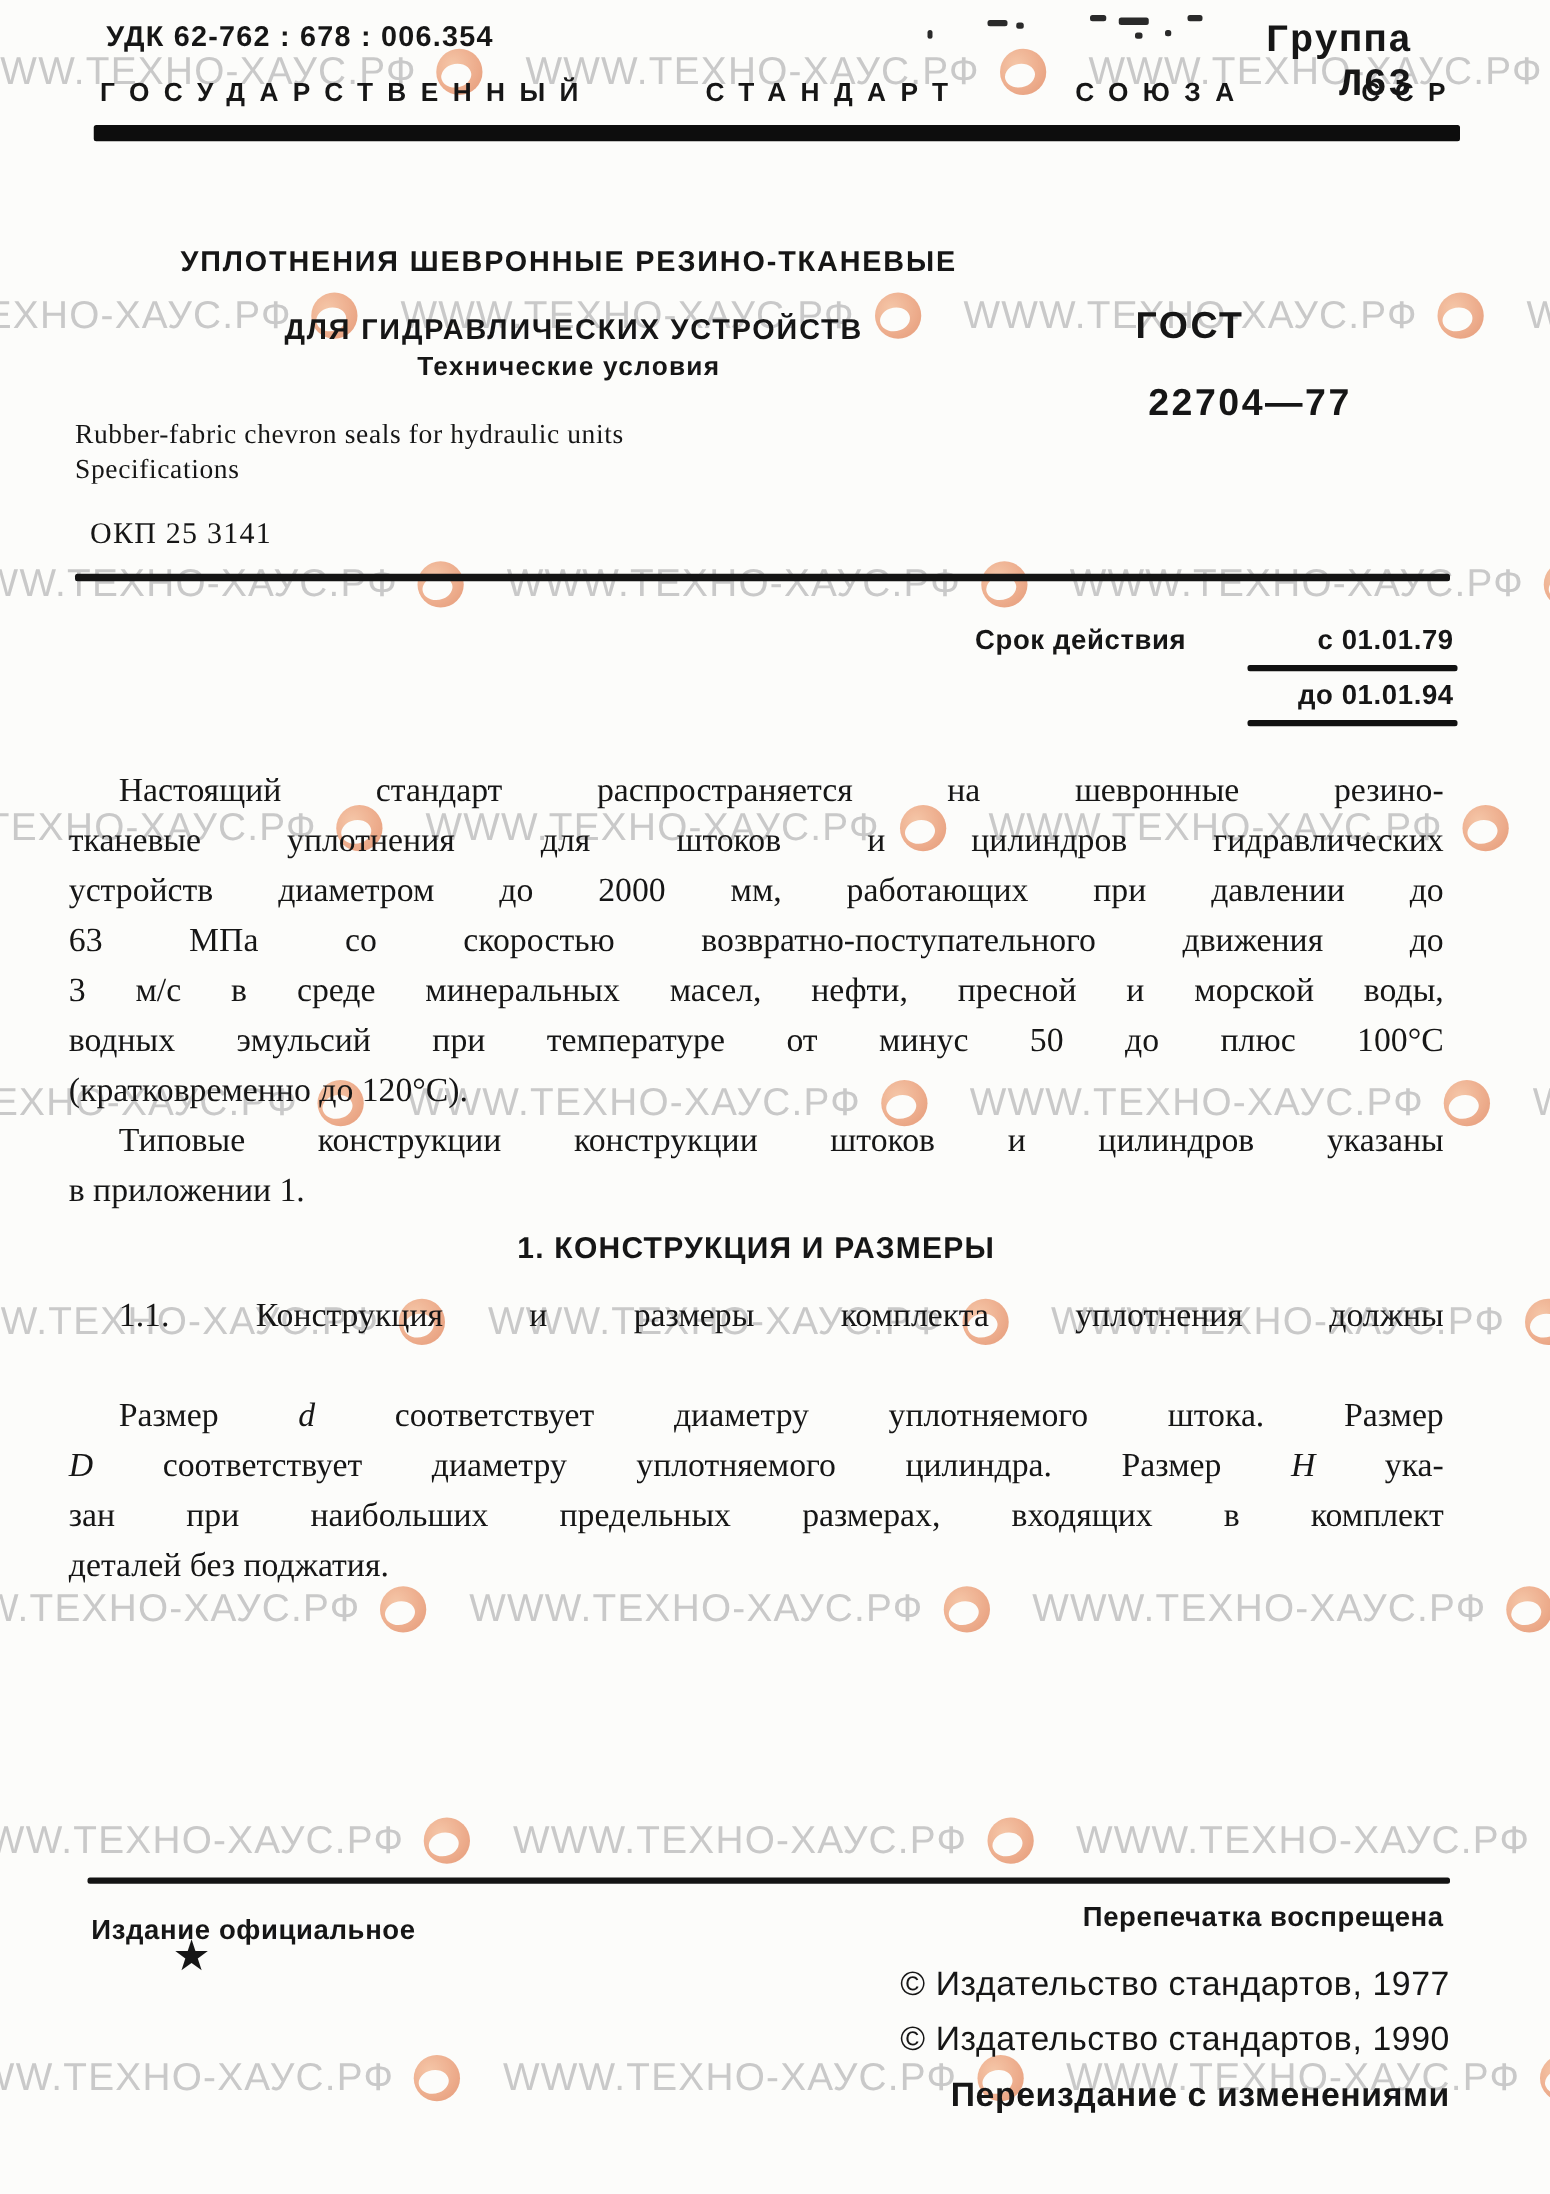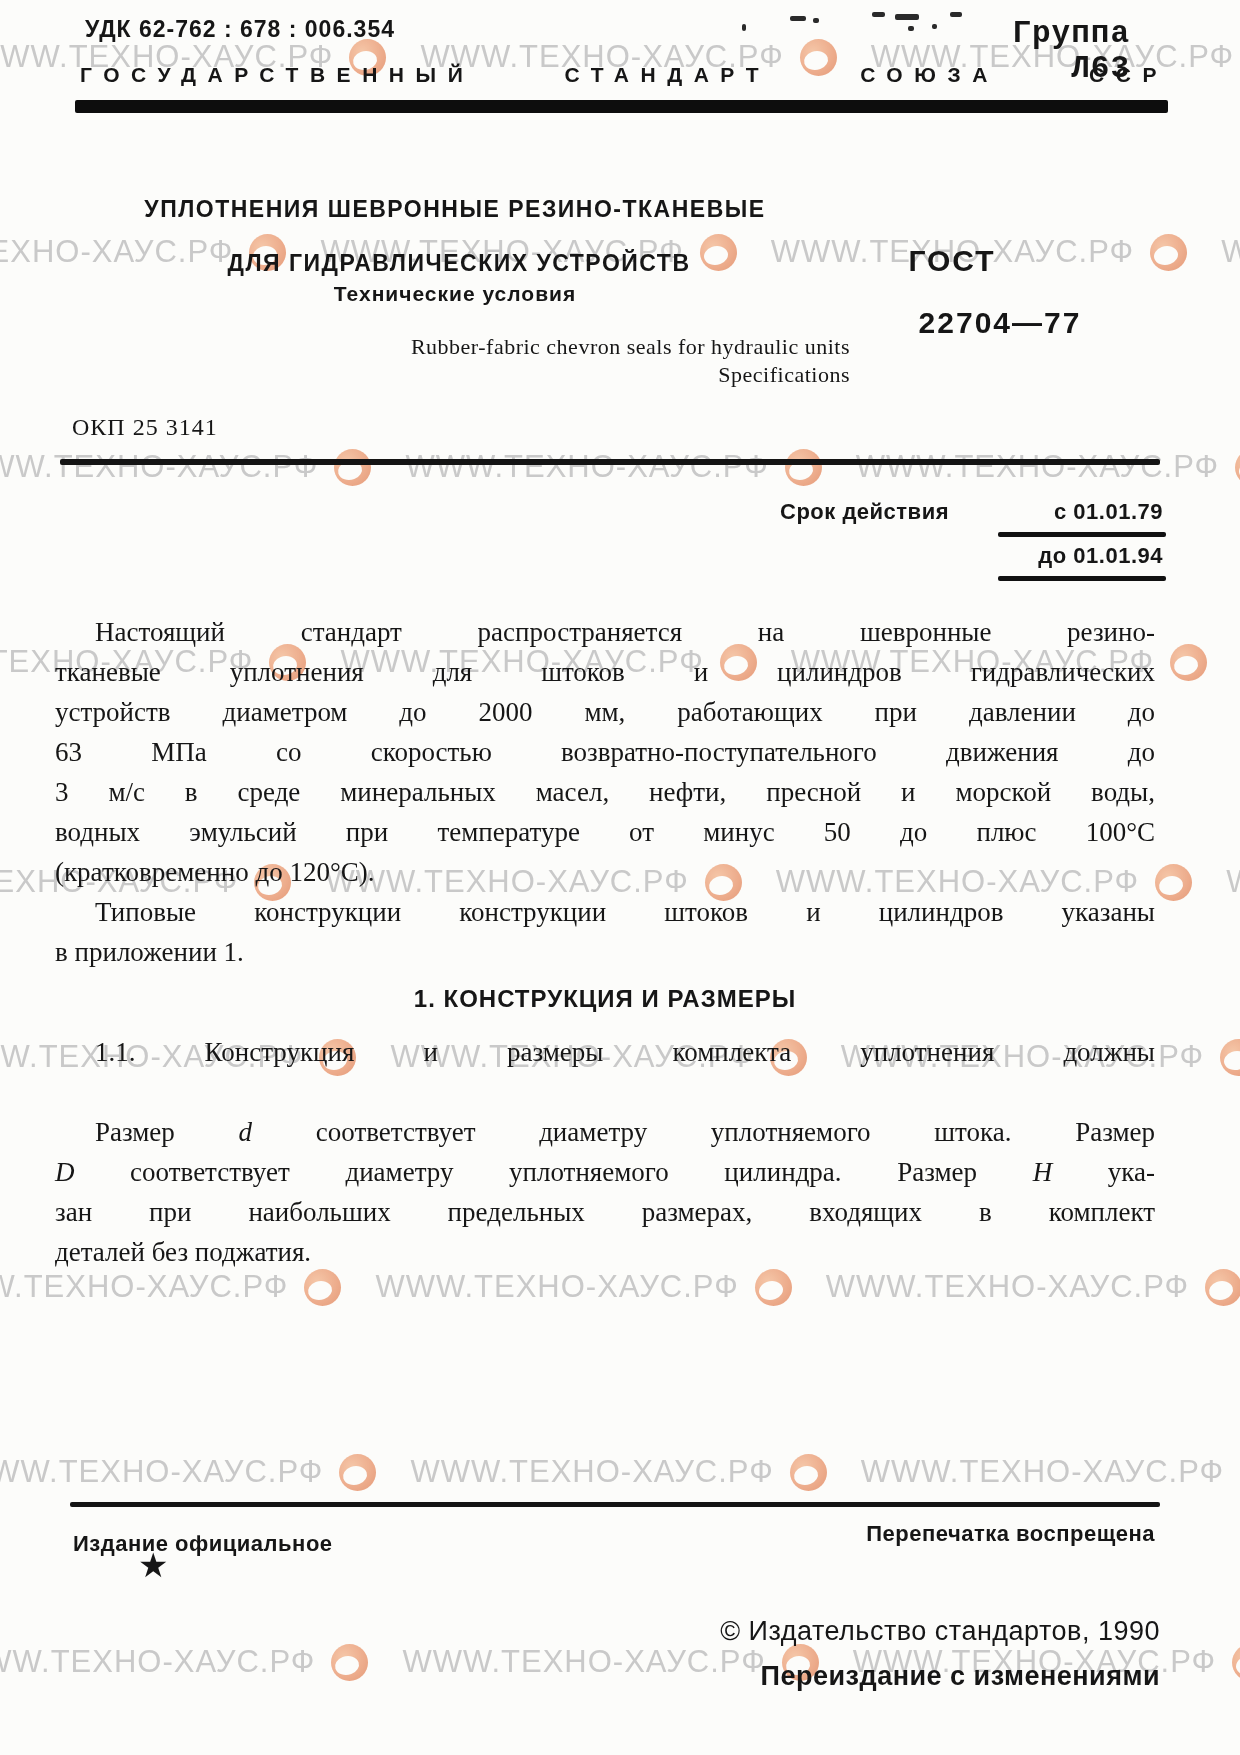--- a/index.html
+++ b/index.html
@@ -61,21 +61,21 @@
 
   
   .title-line{
     font-family:"Liberation Sans", sans-serif;font-weight:700;
     font-size:23px;letter-spacing:1.5px;text-align:center;
   }
   .subtitle{
     font-family:"Liberation Sans", sans-serif;font-weight:700;
     font-size:21px;letter-spacing:1px;text-align:center;
   }
-  .eng-line{font-size:22px;text-align:right;letter-spacing:.5px;}
+  .eng-line{font-size:22px;text-align:left;letter-spacing:.5px;}
   .gost-label,.gost-number{
     font-family:"Liberation Sans", sans-serif;font-weight:700;
     font-size:30px;letter-spacing:2px;text-align:center;
   }
   .okp{font-size:24px;letter-spacing:1px;}
 
   
   .validity-label,.validity-date{
     font-family:"Liberation Sans", sans-serif;font-weight:700;
     font-size:22px;letter-spacing:.5px;
@@ -247,16 +247,17 @@
     <div class="bline"><i>D</i> соответствует диаметру уплотняемого цилиндра. Размер <i>H</i> ука-</div>
     <div class="bline">зан при наибольших предельных размерах, входящих в комплект</div>
     <div class="bline endline">деталей без поджатия.</div>
   </div>
 
   <div class="abs rule-thin" style="left:70px;top:1502px;width:1090px;height:5px;"></div>
   <div class="abs foot-label" style="left:73px;top:1521px;margin-top:10px;">Издание официальное</div>
   <div class="abs star" style="left:138px;top:1549px;">★</div>
   <div class="abs foot-label" style="left:755px;top:1521px;width:400px;text-align:right;">Перепечатка воспрещена</div>
 
+  <div class="abs copyright" style="left:560px;top:1572px;width:600px;">© Издательство стандартов, 1977</div>
   <div class="abs copyright" style="left:560px;top:1616px;width:600px;">© Издательство стандартов, 1990</div>
   <div class="abs copyright bold" style="left:560px;top:1661px;width:600px;">Переиздание с изменениями</div>
 
 </div>
 
 </body></html>

